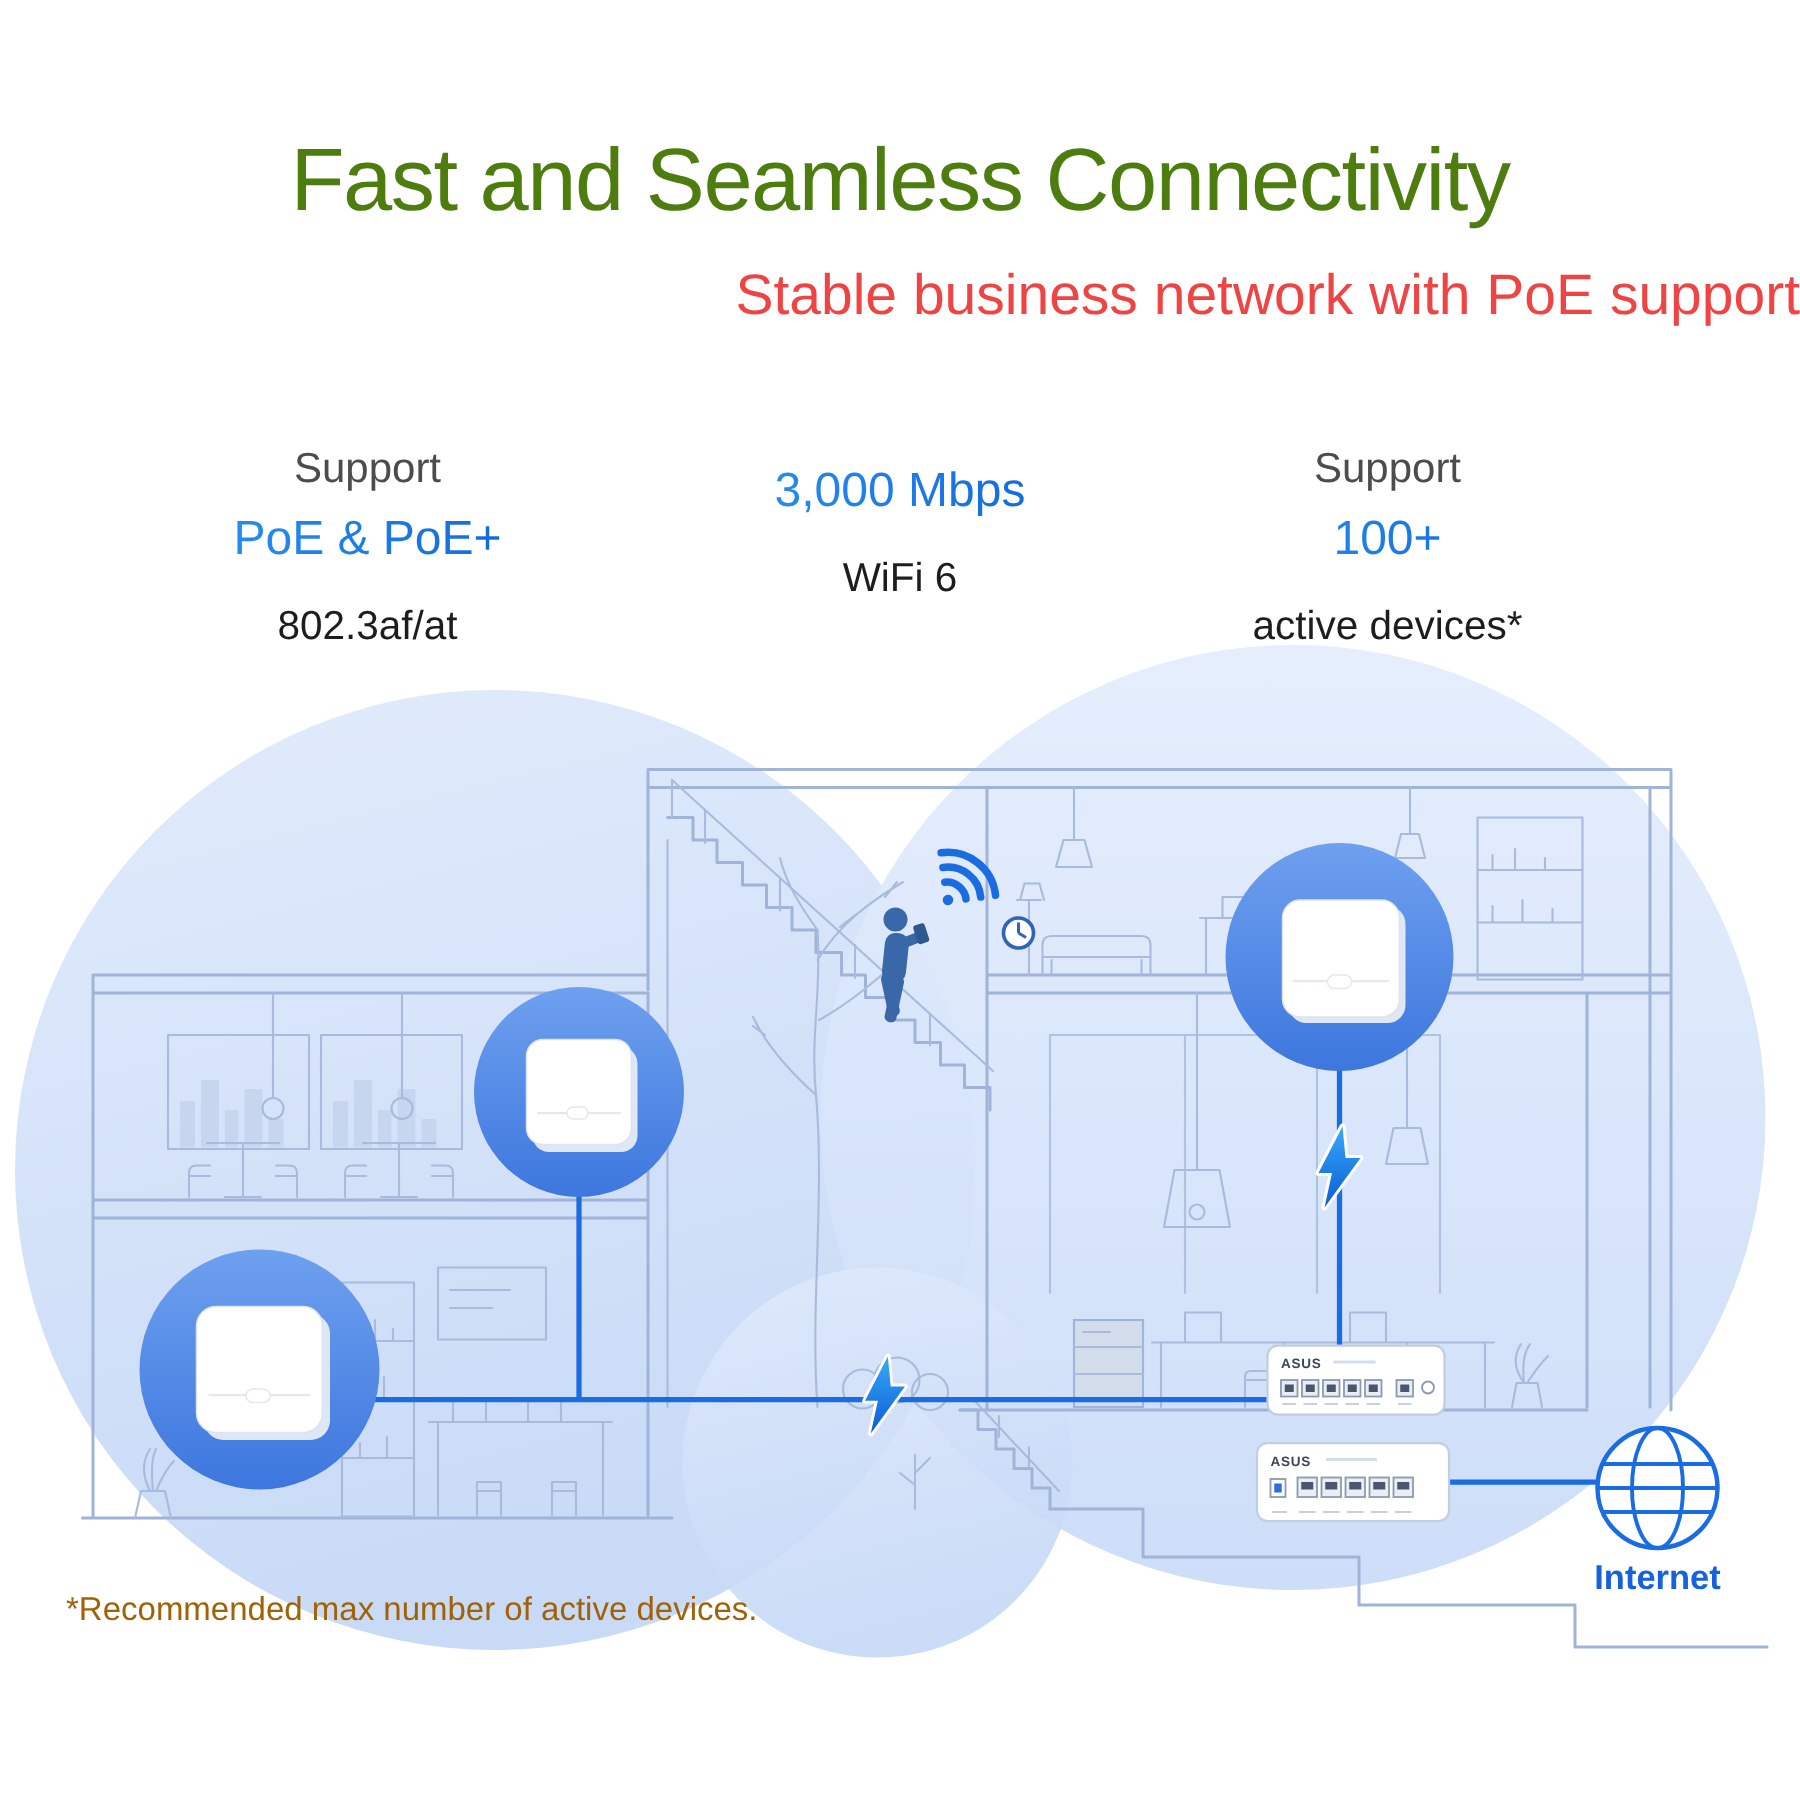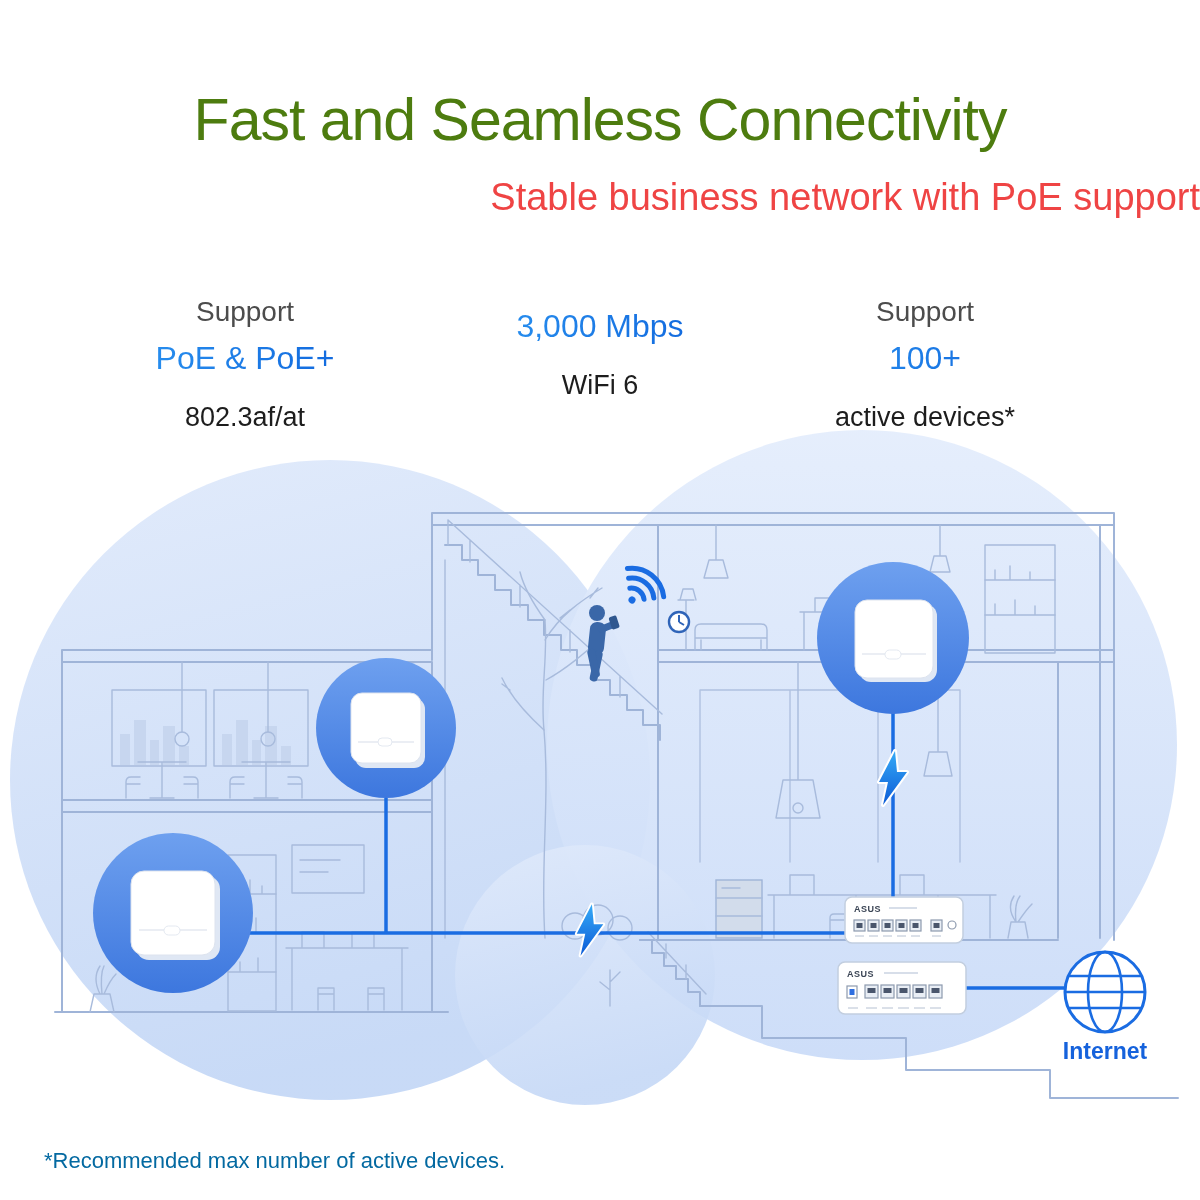--- a/index.html
+++ b/index.html
@@ -12,21 +12,21 @@
          font-size:38px;font-weight:400;color:#ef4444}
   .feature{position:absolute;top:296px;width:340px;text-align:center}
   .feature.f1{left:75px}.feature.f2{left:430px}.feature.f3{left:755px}
   .f-top{font-size:28px;color:#4c4c4c}
   .f-value{margin-top:14px;font-size:32px;font-weight:normal;line-height:1.05;
            background:linear-gradient(90deg,#2f9bf4,#0a5cd8);
            -webkit-background-clip:text;background-clip:text;color:transparent}
   .f-bottom{margin-top:26px;font-size:27px;color:#1d1d1d}
   .internet{position:absolute;left:1038px;top:1038px;width:134px;text-align:center;
             font-size:23px;font-weight:bold;color:#1562dc}
-  .footnote{position:absolute;left:44px;top:1148px;font-size:22px;color:#0369a1}
+  .footnote{position:absolute;left:44px;top:1060px;font-size:22px;color:#a16207}
   
   .ln{stroke:#9fb4d8;stroke-width:2;fill:none;stroke-linecap:round;stroke-linejoin:round}
   .thin{stroke:#a8bbdc;stroke-width:1.4;fill:none;stroke-linecap:round;stroke-linejoin:round}
   .cable{stroke:#1a6ce2;stroke-width:3.5;fill:none}
   .brand{font:bold 9px "Liberation Sans",sans-serif;fill:#3c4656;letter-spacing:.5px}
 </style>
 </head>
 <body>
 
 <svg id="scene" width="1200" height="1200" viewBox="0 0 1200 1200">

